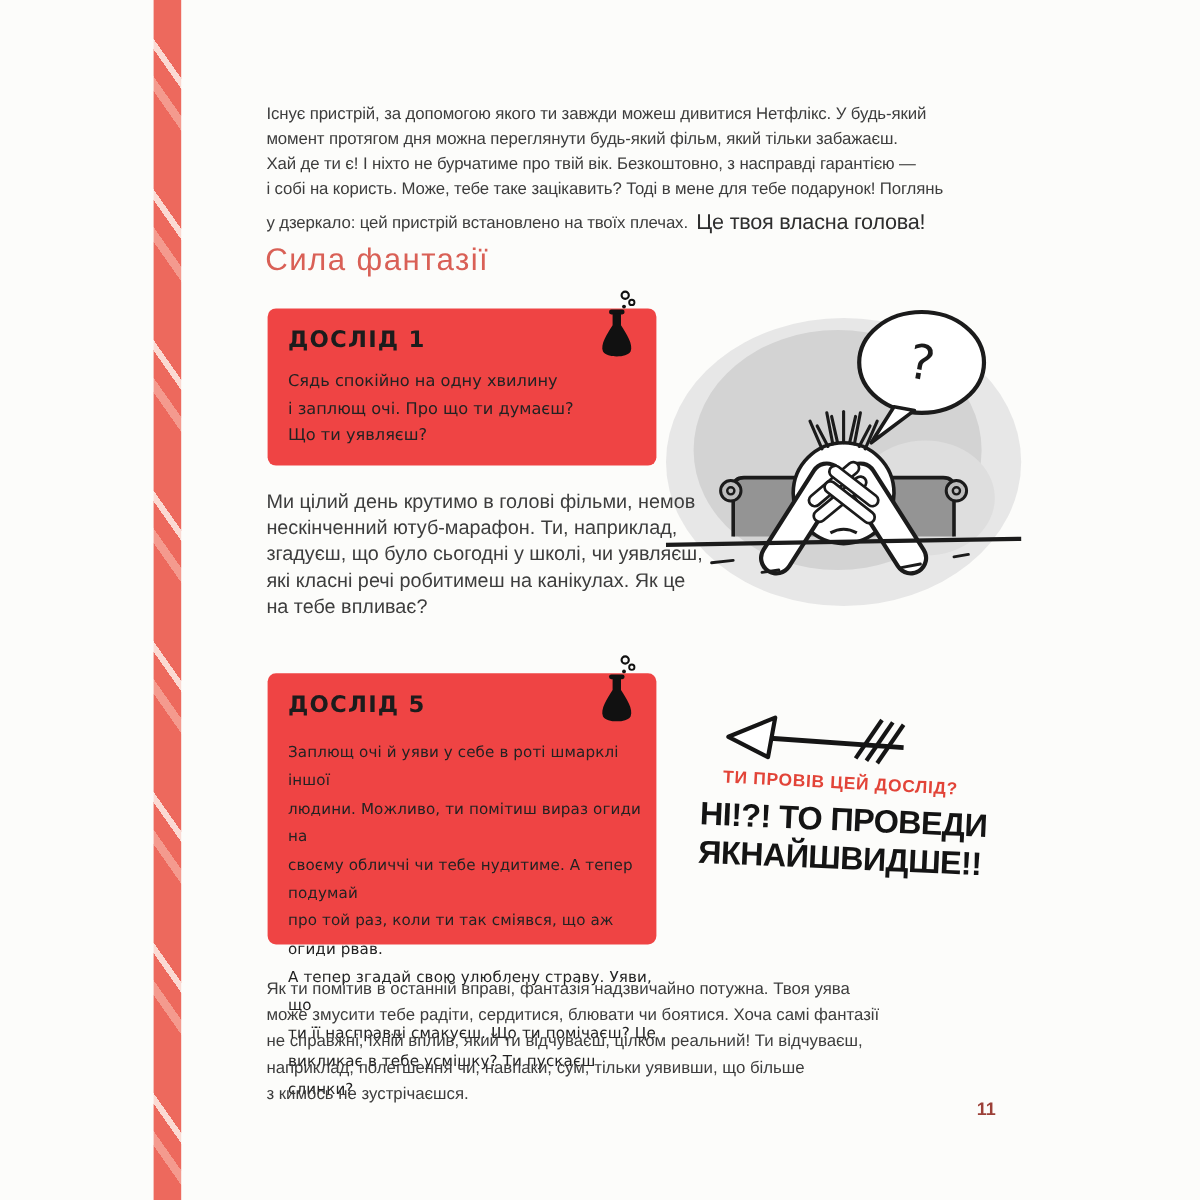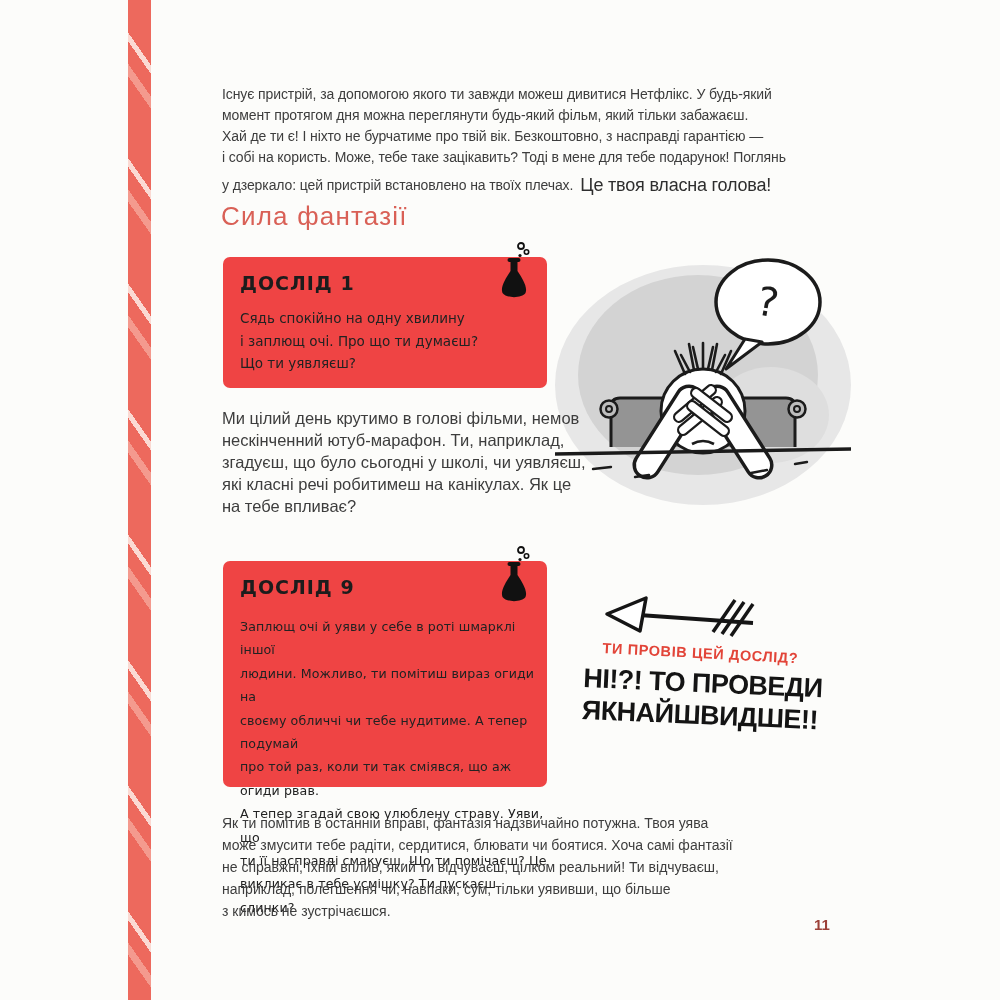--- a/index.html
+++ b/index.html
@@ -140,21 +140,21 @@
 
   <div class="mid">
     <div>Ми цілий день крутимо в голові фільми, немов</div>
     <div>нескінченний ютуб-марафон. Ти, наприклад,</div>
     <div>згадуєш, що було сьогодні у школі, чи уявляєш,</div>
     <div>які класні речі робитимеш на канікулах. Як це</div>
     <div>на тебе впливає?</div>
   </div>
 
   <div class="exp-box box2">
-    <div class="box-title">ДОСЛІД 9</div>
+    <div class="box-title">ДОСЛІД 5</div>
     <div class="box-body">
       <div>Заплющ очі й уяви у себе в роті шмарклі іншої</div>
       <div>людини. Можливо, ти помітиш вираз огиди на</div>
       <div>своєму обличчі чи тебе нудитиме. А тепер подумай</div>
       <div>про той раз, коли ти так сміявся, що аж огиди рвав.</div>
       <div>А тепер згадай свою улюблену страву. Уяви, що</div>
       <div>ти її насправді смакуєш. Що ти помічаєш? Це</div>
       <div>викликає в тебе усмішку? Ти пускаєш слинки?</div>
     </div>
     <span class="flask">

